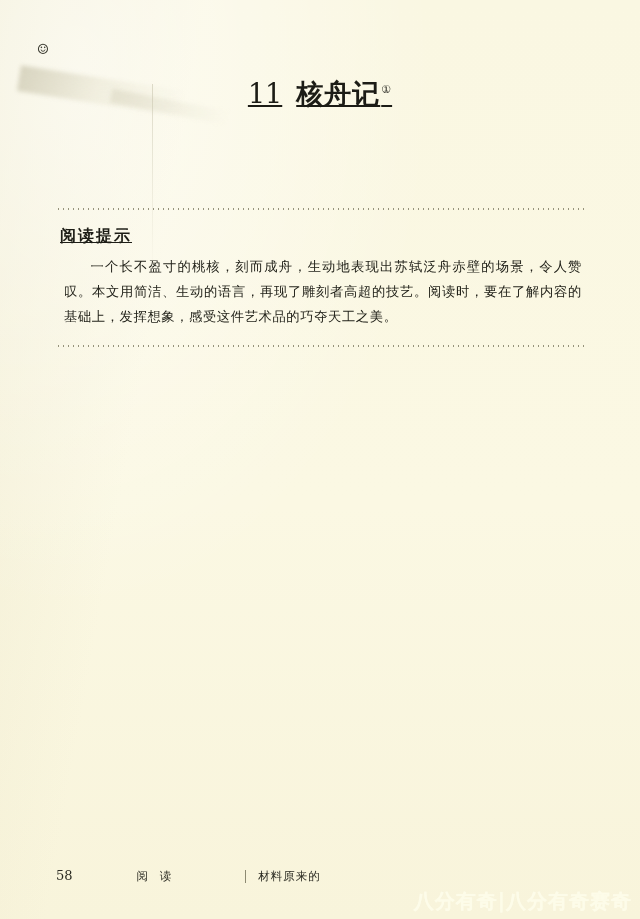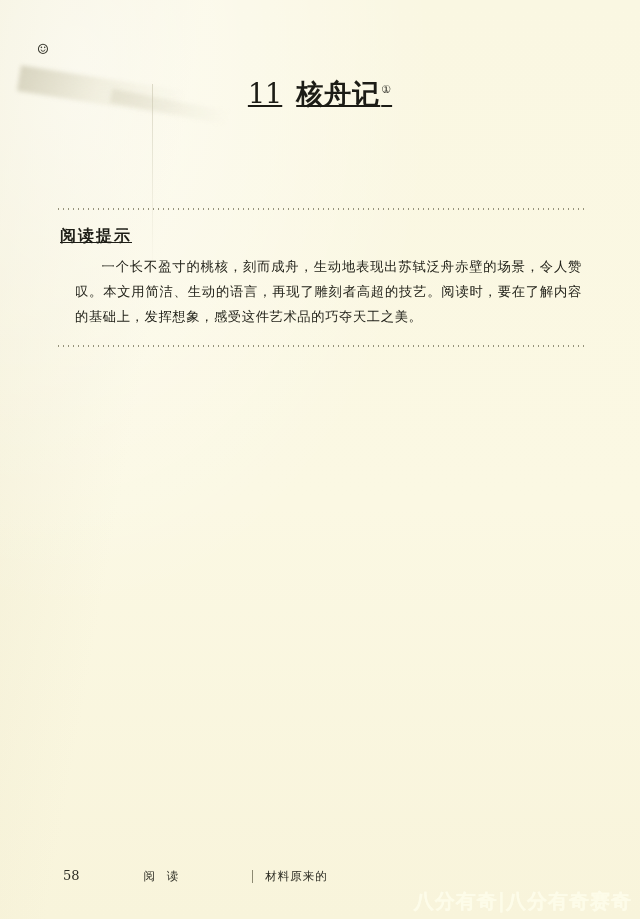--- a/index.html
+++ b/index.html
@@ -134,21 +134,21 @@
     margin: 16px 0 7px 4px;
     color: #1d1d16;
     text-decoration: underline;
   }
   .tips-body {
     font-size: 13.3px;
     line-height: 25px;
     text-indent: 2em;
     text-align: justify;
     letter-spacing: 0.6px;
-    margin: 0 2px 14px 19px;
+    margin: 0 2px 14px 8px;
     color: #23231b;
   }
 
   
   .main-text {
     margin: 48px 56px 0 56px;
   }
   .para {
     font-size: 15.2px;
     line-height: 30px;
@@ -203,21 +203,21 @@
     letter-spacing: 0.1px;
   }
   .fn-cont {
     text-align: justify;
     letter-spacing: 0.1px;
   }
 
   
   .footer {
     position: absolute;
-    left: 63px;
+    left: 56px;
     bottom: 35px;
     display: flex;
     align-items: baseline;
     font-size: 11.5px;
     color: #2b2b22;
   }
   .footer-page {
     font-family: "DejaVu Serif", "Liberation Serif", serif;
     font-size: 13px;
     margin-right: 22px;

